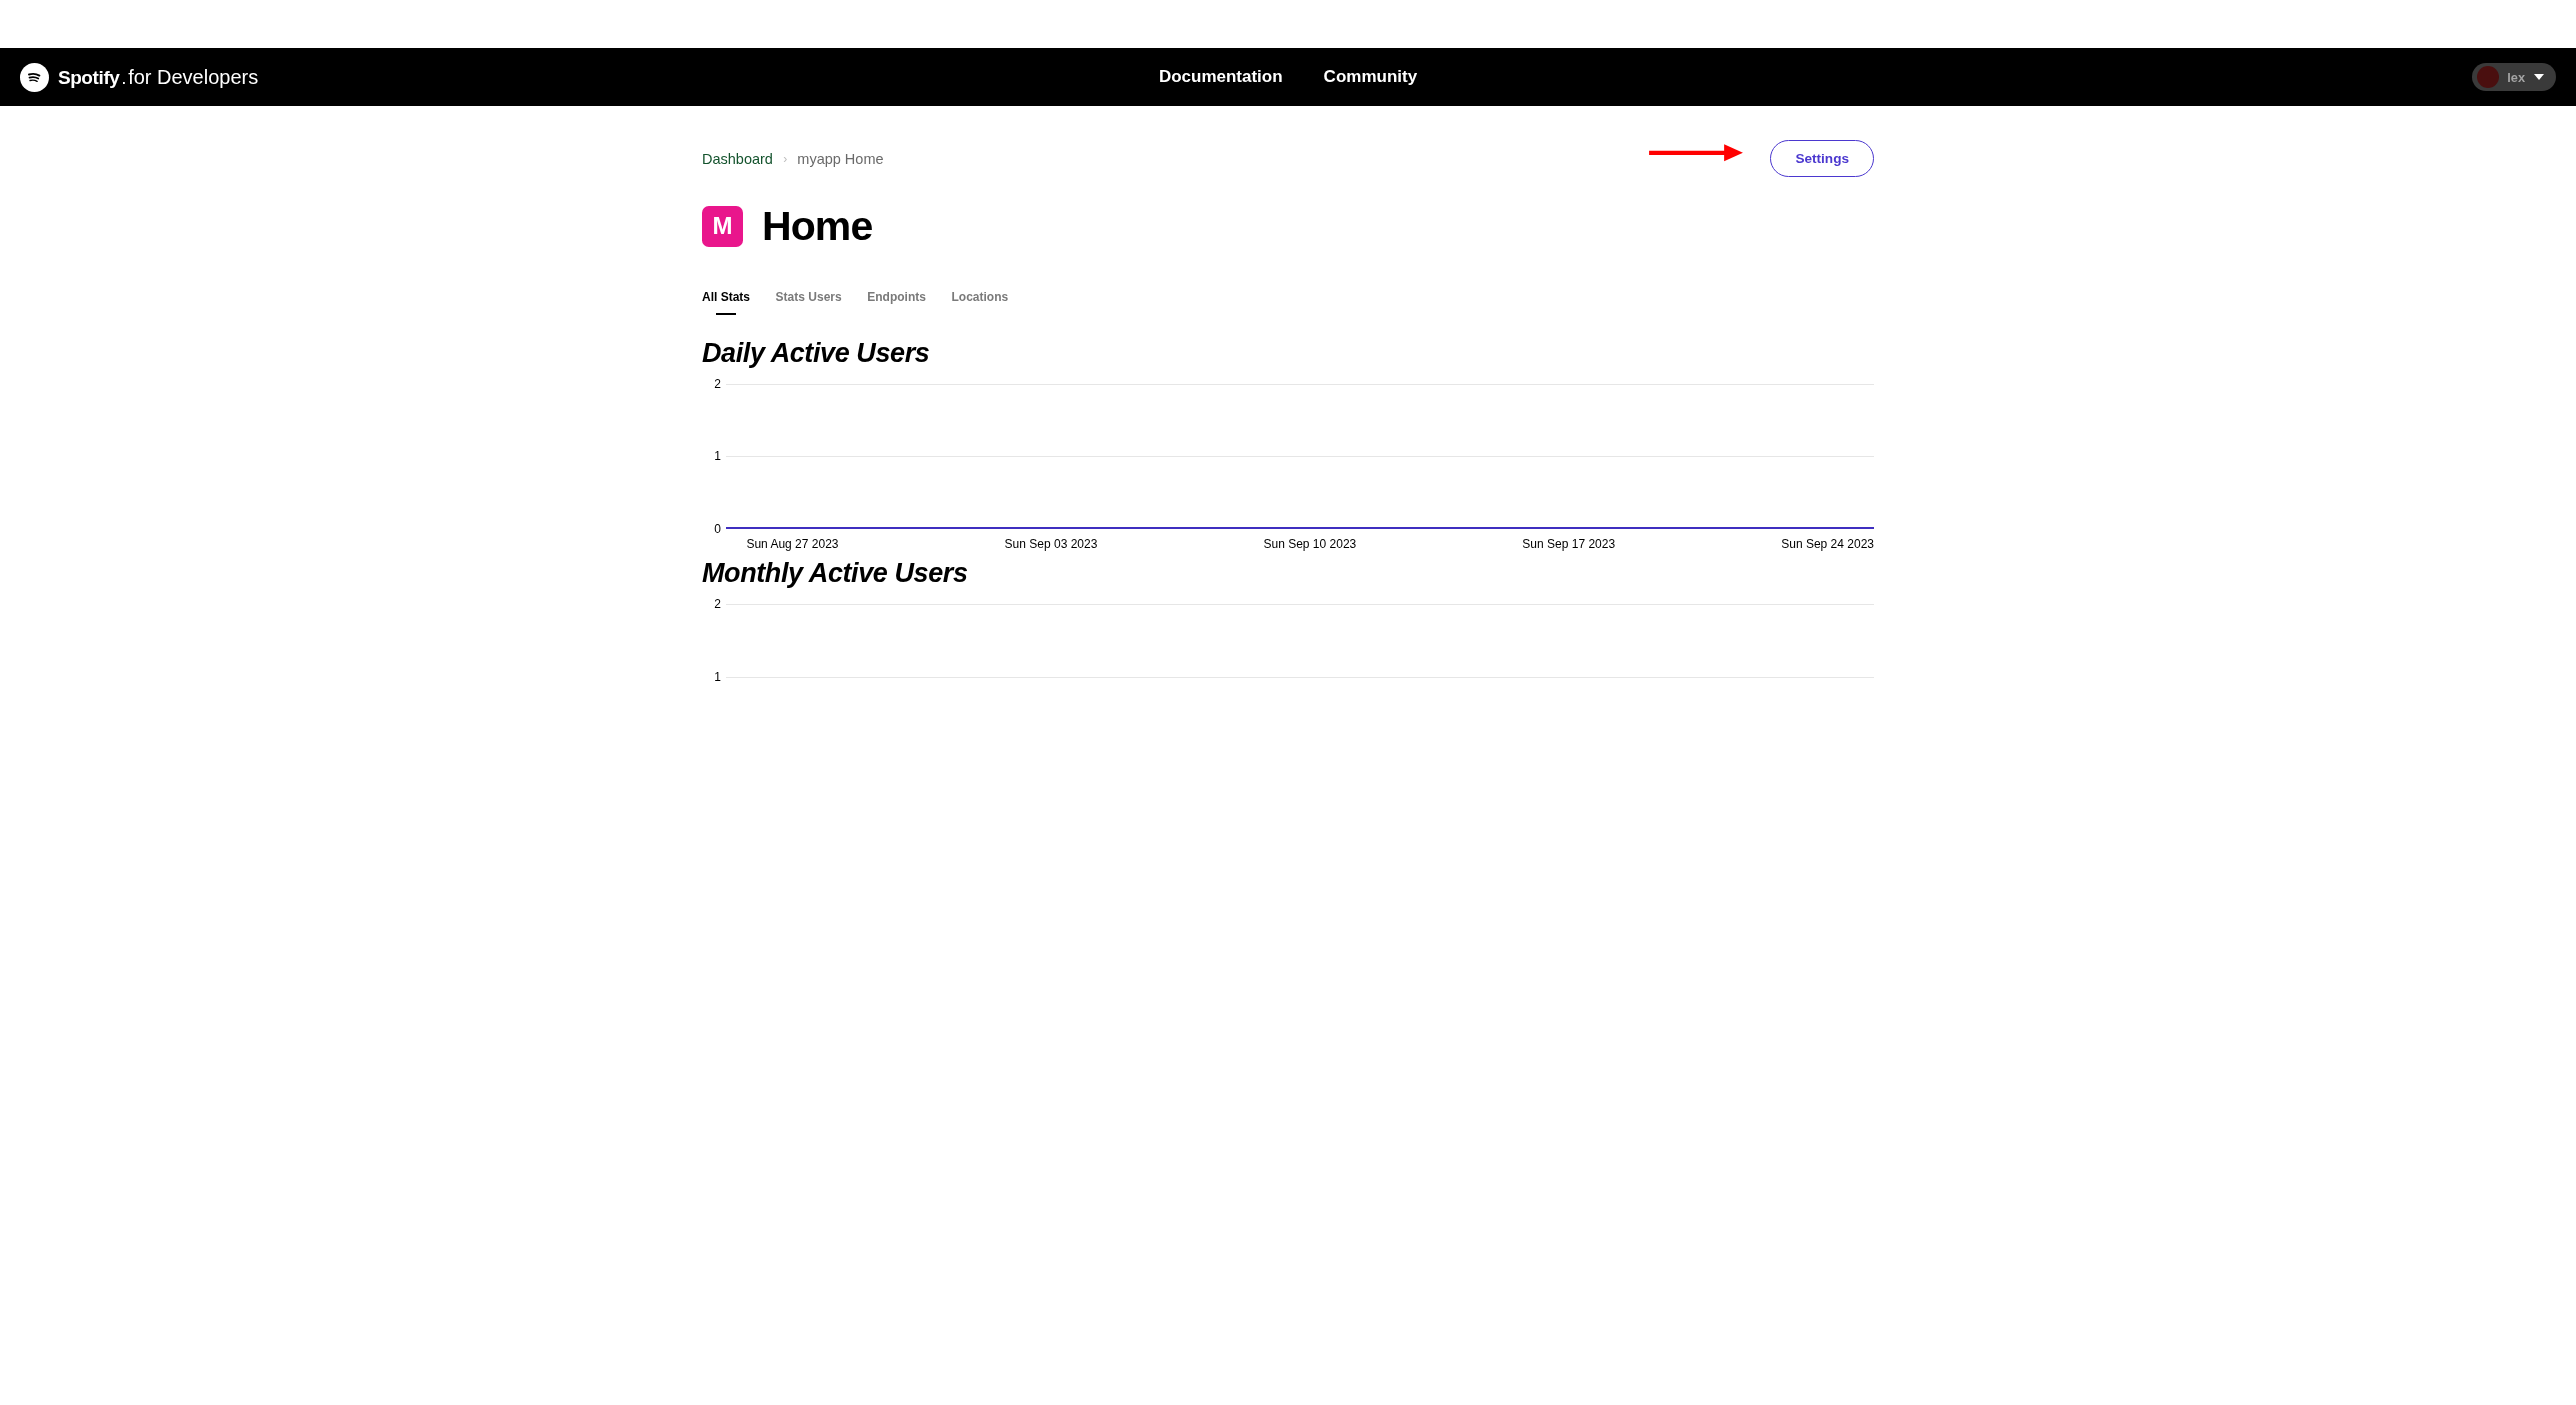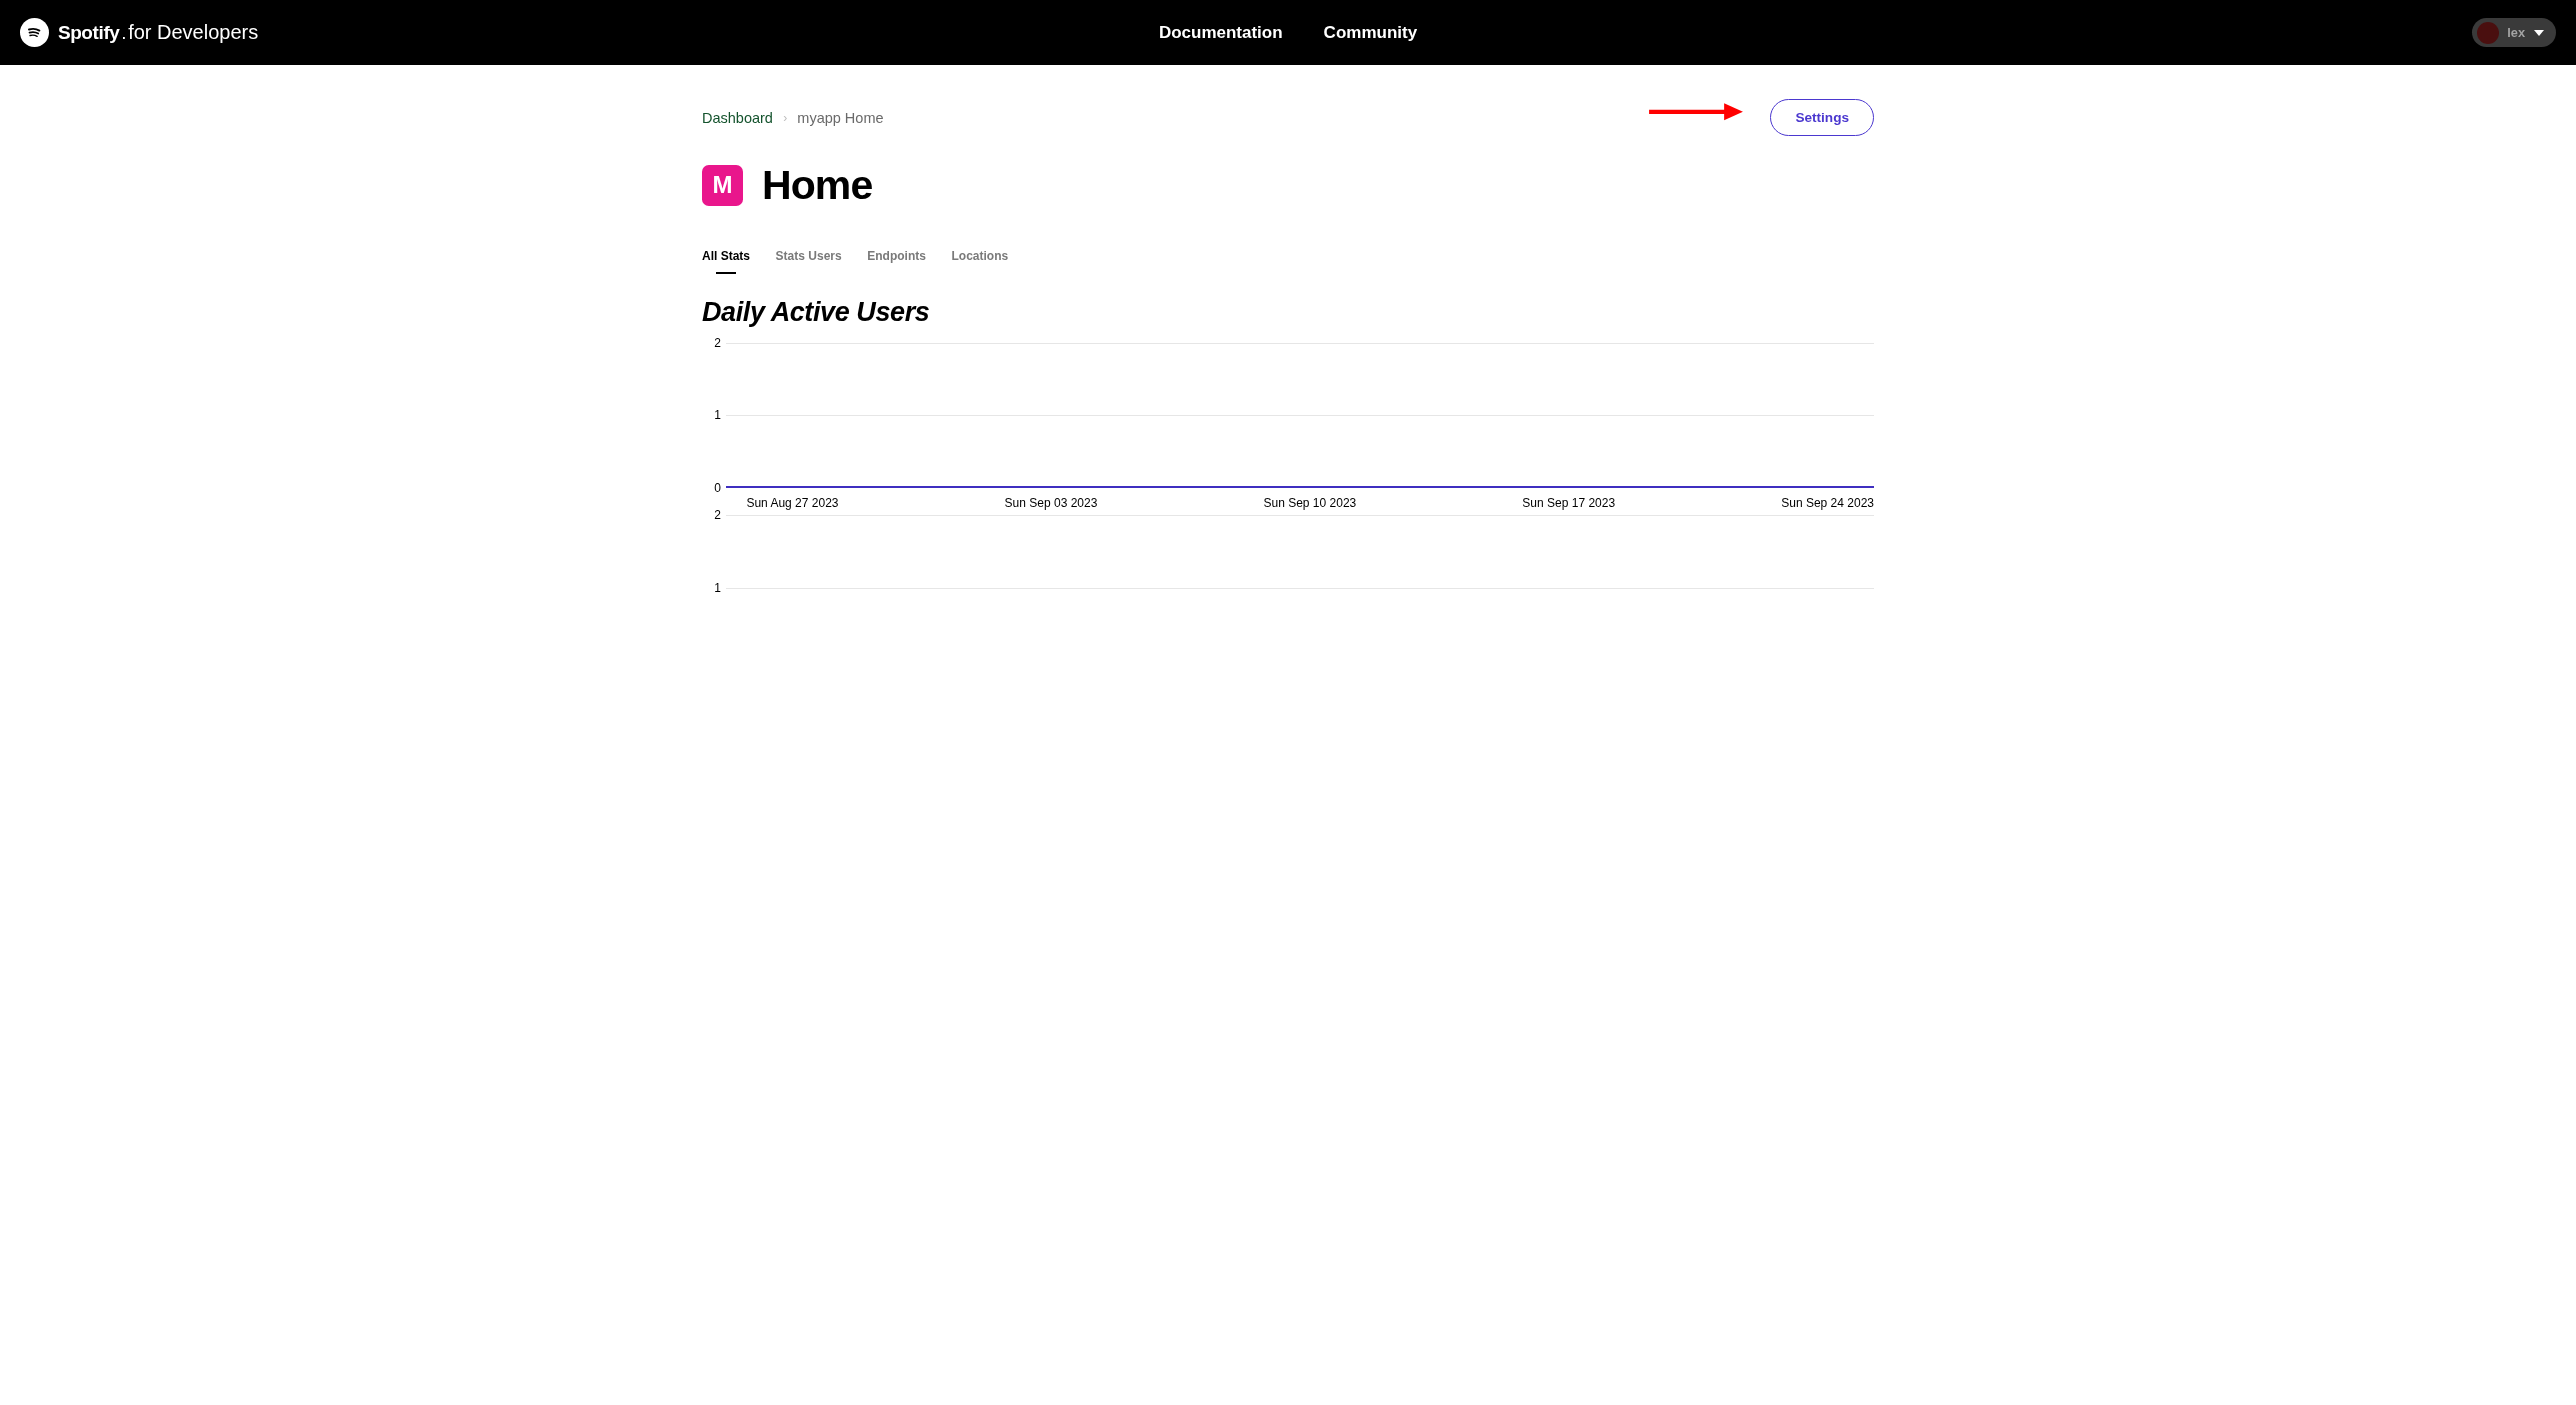--- a/index.html
+++ b/index.html
@@ -1,22 +1,22 @@
 <!DOCTYPE html>
 <html style="font-size:13.6px"><head>
 <meta charset="utf-8">
 <style>
   * { box-sizing: border-box; margin: 0; padding: 0; }
   html, body { width: 100%; font-family: -apple-system, BlinkMacSystemFont, "Segoe UI", Helvetica, Arial, sans-serif; background:#fff; color:#000; }
   body { min-height: 1406px; }
 
   
   .topbar {
-    background:#000; color:#fff; height:65px; display:flex; align-items:center;
-    padding:0 20.4px; position:relative;
+    background:#000; color:#fff; height:58px; display:flex; align-items:center;
+    padding:0 20.4px; position:relative;margin-top:48px;
   }
   .brand { display:flex; align-items:center; gap:8.5px; }
   .brand-logo { width:29px; height:29px; border-radius:50%; background:#fff; display:flex; align-items:center; justify-content:center; }
   .brand-text { display:flex; align-items:baseline; gap:1.7px; }
   .brand-text .strong { font-weight:700; font-size:19px; letter-spacing:-0.4px; }
   .brand-text .dot { font-size:19px; }
   .brand-text .light { font-weight:300; font-size:20px; }
   .topnav { position:absolute; left:50%; transform:translateX(-50%); display:flex; gap:41px; }
   .topnav a { color:#fff; text-decoration:none; font-size:17px; font-weight:600; }
   .user-pill {
@@ -138,20 +138,21 @@
     </div>
     <div class="xlabels">
       <span class="xlabel">Sun Aug 27 2023</span>
       <span class="xlabel">Sun Sep 03 2023</span>
       <span class="xlabel">Sun Sep 10 2023</span>
       <span class="xlabel">Sun Sep 17 2023</span>
       <span class="xlabel">Sun Sep 24 2023</span>
     </div>
   </div>
 
+  <h2 class="section-title" style="margin-top:1.7px;">Monthly Active Users</h2>
   <div class="chart-wrap">
     <div class="chart-area">
       <span class="ytick" style="top:0%">2</span>
       <span class="ytick" style="top:50%">1</span>
       <div class="gridline" style="top:0%"></div>
       <div class="gridline" style="top:50%"></div>
     </div>
   </div>
 
 </div>

